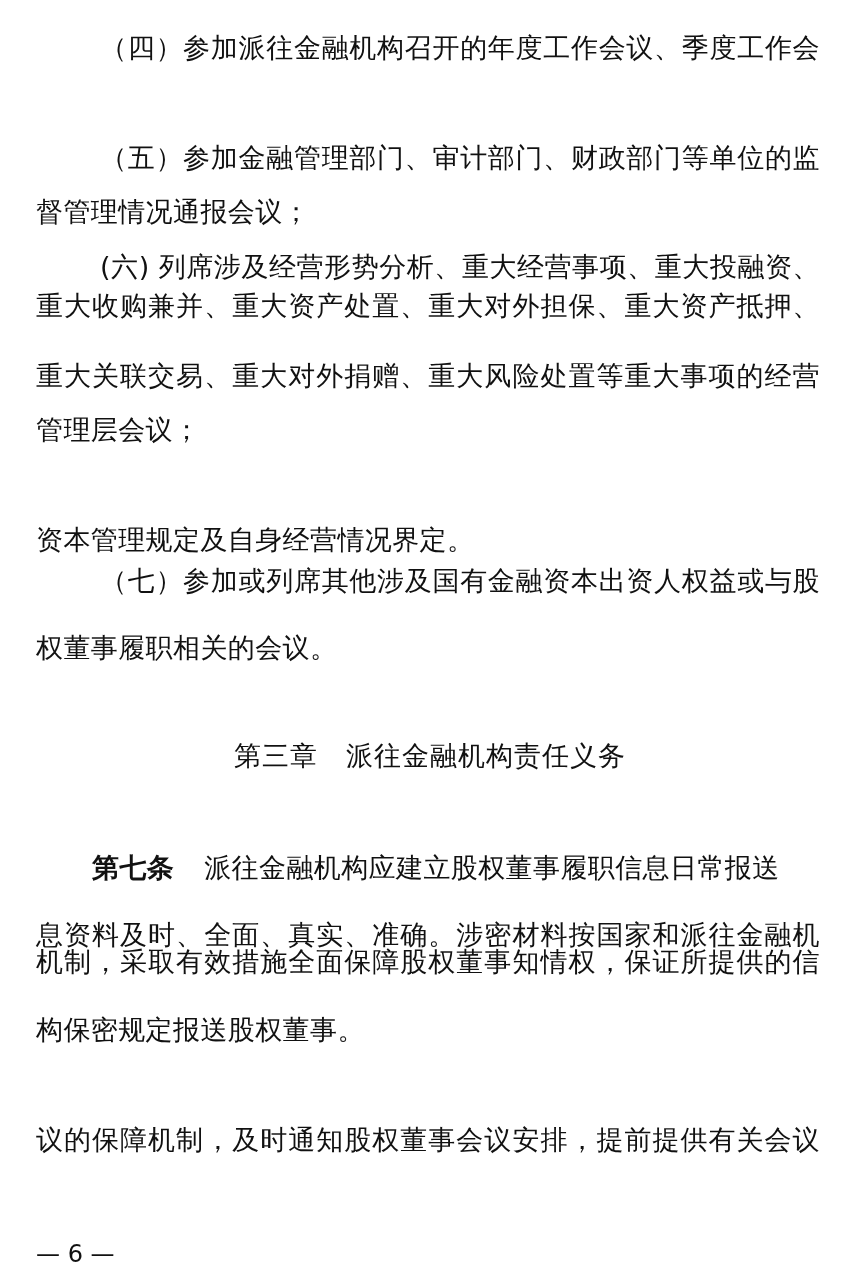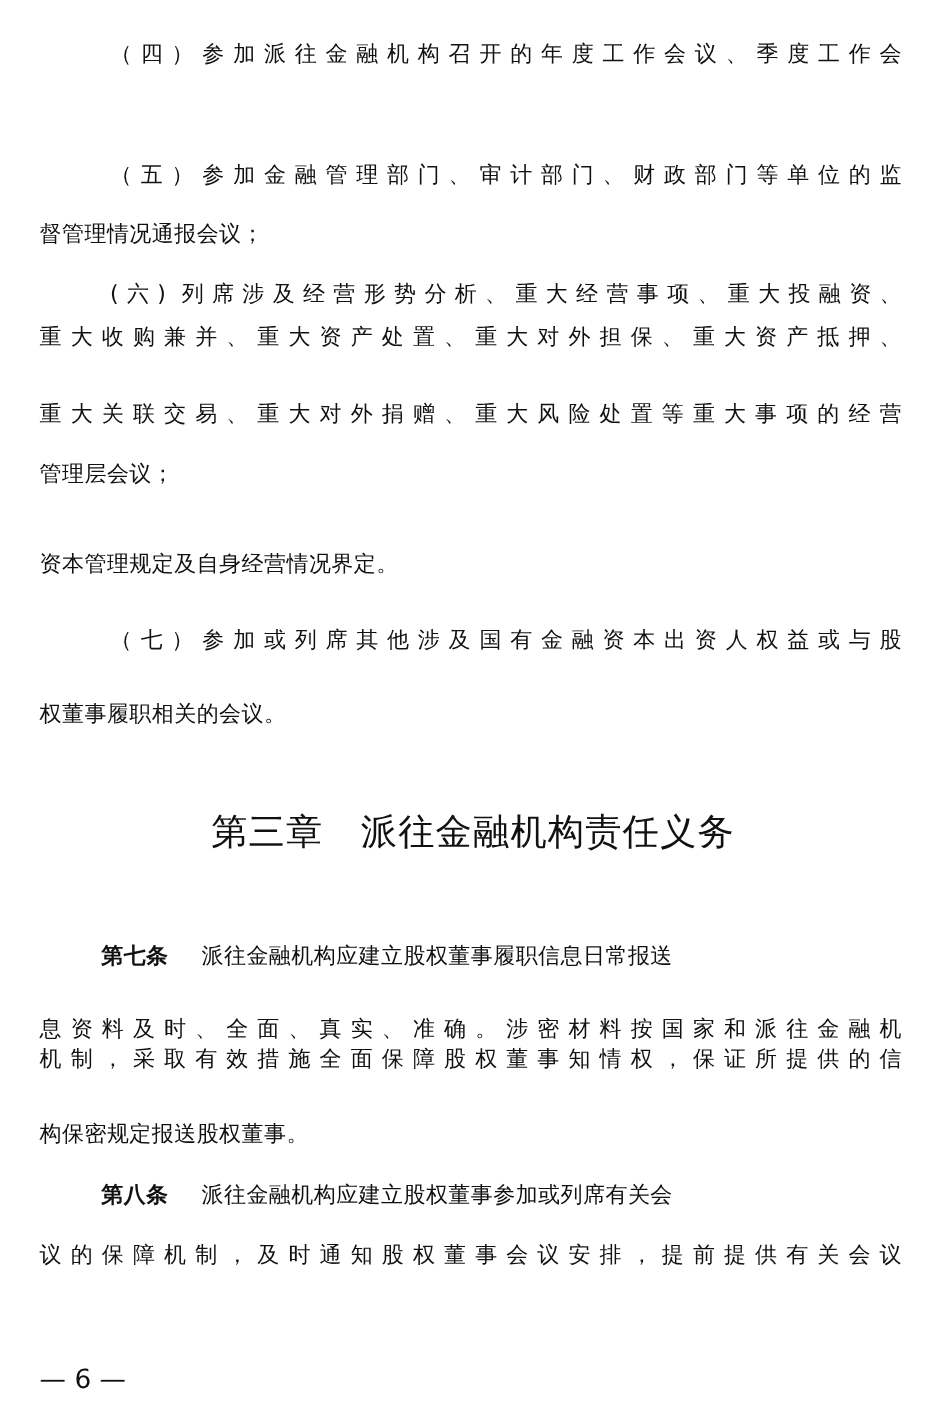--- a/index.html
+++ b/index.html
@@ -19,21 +19,21 @@
       position: absolute;
       left: 0;
       top: 0;
       width: 860px;
       height: 1288px;
     }
     .line {
       position: absolute;
       left: 36px;
       width: 784px;
-      font-size: 20px;
+      font-size: 27px;
       line-height: 36px;
       height: 36px;
       white-space: nowrap;
       letter-spacing: 0.4px;
     }
     .indent-paren { left: 100px; width: 720px; }
     .indent-2 { left: 92px; width: 728px; }
     .justify {
       text-align: justify;
       text-align-last: justify;
@@ -41,21 +41,21 @@
     .article-label {
       font-weight: bold;
       margin-right: 30px;
     }
     .chapter-heading {
       position: absolute;
       left: 0;
       width: 860px;
       top: 738px;
       text-align: center;
-      font-size: 33px;
+      font-size: 27px;
       line-height: 36px;
       letter-spacing: 1px;
       white-space: pre;
     }
     .page-number {
       position: absolute;
       left: 36px;
       top: 1238px;
       font-size: 24px;
       line-height: 32px;
@@ -70,33 +70,30 @@
   <div class="line indent-paren justify" style="top:30px;">（四）参加派往金融机构召开的年度工作会议、季度工作会</div>
 
   <div class="line" style="top:194px;">督管理情况通报会议；</div>
   <div class="line indent-paren justify" style="top:140px;">（五）参加金融管理部门、审计部门、财政部门等单位的监</div>
 
   <div class="line indent-paren justify" style="top:249px;">(六) 列席涉及经营形势分析、重大经营事项、重大投融资、</div>
   <div class="line justify" style="top:288px;">重大收购兼并、重大资产处置、重大对外担保、重大资产抵押、</div>
   <div class="line justify" style="top:358px;">重大关联交易、重大对外捐赠、重大风险处置等重大事项的经营</div>
   <div class="line" style="top:412px;">管理层会议；</div>
 
-  <div class="line" style="top:494px;">资本管理规定及自身经营情况界定。</div>
+  <div class="line" style="top:522px;">资本管理规定及自身经营情况界定。</div>
 
   <div class="line indent-paren justify" style="top:563px;">（七）参加或列席其他涉及国有金融资本出资人权益或与股</div>
   <div class="line" style="top:630px;">权董事履职相关的会议。</div>
 
   <div class="chapter-heading">第三章　派往金融机构责任义务</div>
 
   <div class="line indent-2" style="top:850px;">
     <span class="article-label">第七条</span><span>派往金融机构应建立股权董事履职信息日常报送</span>
   </div>
   <div class="line justify" style="top:944px;">机制，采取有效措施全面保障股权董事知情权，保证所提供的信</div>
   <div class="line justify" style="top:917px;">息资料及时、全面、真实、准确。涉密材料按国家和派往金融机</div>
   <div class="line" style="top:1012px;">构保密规定报送股权董事。</div>
 
-  <div class="line indent-2" style="top:1068px;">
-    <span class="article-label">第八条</span><span>派往金融机构应建立股权董事参加或列席有关会</span>
-  </div>
   <div class="line justify" style="top:1122px;">议的保障机制，及时通知股权董事会议安排，提前提供有关会议</div>
 
   <div class="page-number">— 6 —</div>
 </div>
 
 </body></html>

